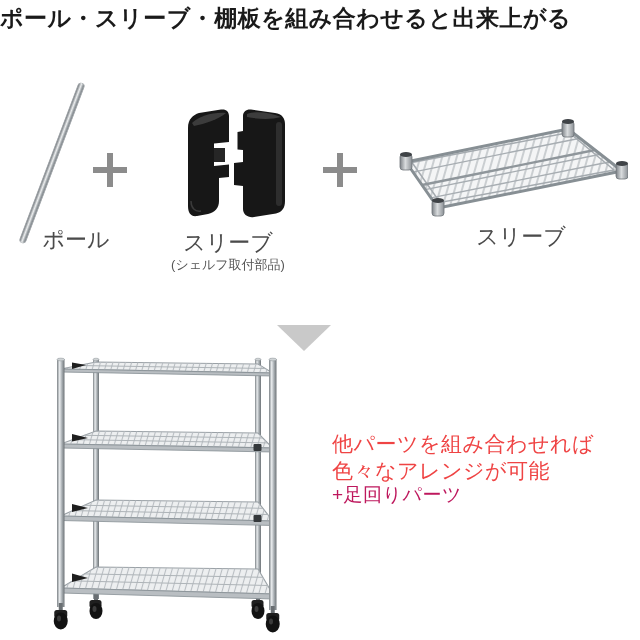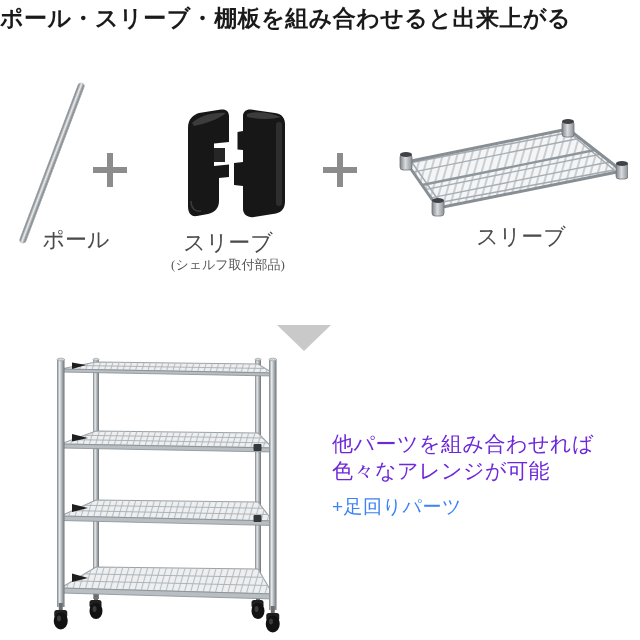--- a/index.html
+++ b/index.html
@@ -25,31 +25,31 @@
   .plus::before,.plus::after{content:"";position:absolute;background:#8c8c8c;}
   .plus::before{left:3px;top:17px;width:34px;height:6px;}
   .plus::after{left:17px;top:3px;width:6px;height:34px;}
   .plus1{left:90px;top:150px;}
   .plus2{left:320px;top:150px;}
   
   .part-label{font-size:22px;color:#4b4b4b;text-align:center;line-height:24px;}
   .lab-pole{left:4px;top:228px;width:144px;}
   .lab-sleeve{left:156px;top:231px;width:144px;}
   .lab-shelf{left:449px;top:225px;width:144px;}
-  .sublabel{font-size:13px;color:#555555;text-align:center;line-height:15px;margin-top:2px;font-family:Liberation Serif, serif;}
+  .sublabel{font-size:13px;color:#555555;text-align:center;line-height:15px;margin-top:2px;}
   
   .triangle{
     left:277px;top:325px;width:0;height:0;
     border-left:27px solid transparent;border-right:27px solid transparent;
     border-top:26px solid #c9c9c9;
   }
   
   .result{left:332px;top:430px;width:290px;}
-  .result .headline{font-size:21px;color:#6d28d9;line-height:27px;letter-spacing:0.5px;}
-  .result .addon{font-size:19px;color:#3b82f6;line-height:22px;margin-top:12px;letter-spacing:0.5px;}
+  .result .headline{font-size:21px;color:#ef4444;line-height:27px;letter-spacing:0.5px;}
+  .result .addon{font-size:19px;color:#be185d;line-height:22px;margin-top:0;letter-spacing:0.5px;}
   .result .note{font-size:15px;color:#a9a9a9;line-height:18px;margin-top:2px;}
   svg{display:block;}
 </style>
 </head>
 <body>
 
 <div class="abs title">ポール・スリーブ・棚板を組み合わせると出来上がる</div>
 
 <div class="abs pole-img"></div>
 

